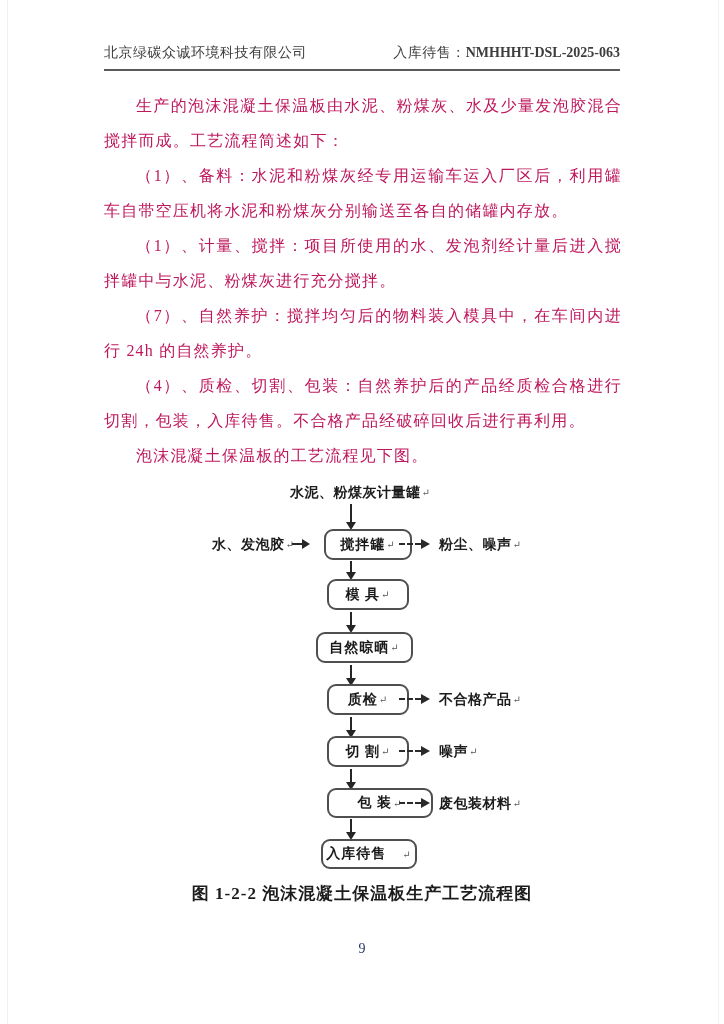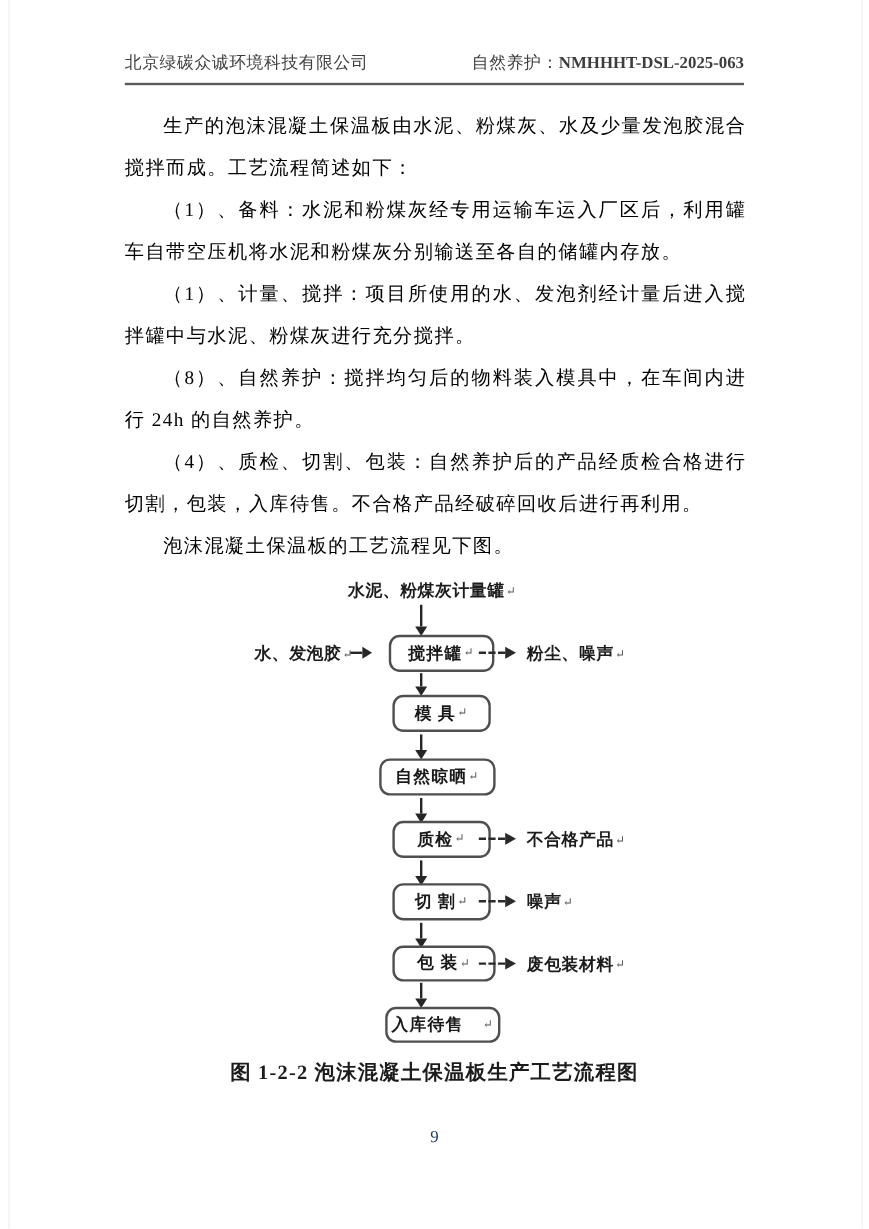--- a/index.html
+++ b/index.html
@@ -18,21 +18,21 @@
     border-bottom:2px solid #5a5a5a; padding-bottom:7px;
     font-size:14px; color:#3d3d3d; letter-spacing:0.5px;
   }
   .archive { white-space:nowrap; }
   .archive .no { font-weight:bold; letter-spacing:0; }
 
   
   .content {
     position:absolute; left:104px; width:518px; top:88px;
     font-size:16px; line-height:35px; letter-spacing:1.2px;
-    text-align:justify; color:#000000;
+    text-align:justify; color:#be185d;
   }
   .content p { margin:0; text-indent:2em; }
 
   
   .flow { position:absolute; left:0; top:0; width:724px; height:1024px; pointer-events:none; }
   .flabel {
     position:absolute; font-size:14px; font-weight:bold; color:#1c1c1c;
     letter-spacing:0.5px; white-space:nowrap;
   }
   .fbox {
@@ -75,28 +75,28 @@
 </style>
 </head>
 <body>
 
 <div class="page">
   <div class="edge-l"></div>
   <div class="edge-r"></div>
 
   <div class="header">
     <span>北京绿碳众诚环境科技有限公司</span>
-    <span class="archive"><span>自然养护：</span><span class="no">NMHHHT-DSL-2025-063</span></span>
+    <span class="archive"><span>入库待售：</span><span class="no">NMHHHT-DSL-2025-063</span></span>
   </div>
 
   <div class="content">
     <p>生产的泡沫混凝土保温板由水泥、粉煤灰、水及少量发泡胶混合搅拌而成。工艺流程简述如下：</p>
     <p>（1）、备料：水泥和粉煤灰经专用运输车运入厂区后，利用罐车自带空压机将水泥和粉煤灰分别输送至各自的储罐内存放。</p>
     <p>（1）、计量、搅拌：项目所使用的水、发泡剂经计量后进入搅拌罐中与水泥、粉煤灰进行充分搅拌。</p>
-    <p>（8）、自然养护：搅拌均匀后的物料装入模具中，在车间内进行 24h 的自然养护。</p>
+    <p>（7）、自然养护：搅拌均匀后的物料装入模具中，在车间内进行 24h 的自然养护。</p>
     <p>（4）、质检、切割、包装：自然养护后的产品经质检合格进行切割，包装，入库待售。不合格产品经破碎回收后进行再利用。</p>
     <p>泡沫混凝土保温板的工艺流程见下图。</p>
   </div>
 
   <div class="flow">
 
     <div class="flabel" style="left:290px; top:484px;"><span>水泥、粉煤灰计量罐</span><span class="ret">↵</span></div>
 
     <div class="varrow" style="left:350px; top:504px; height:18px;"></div>
 
@@ -138,21 +138,21 @@
 
     <div class="fbox" style="left:311px; top:736px; width:82px; height:31px;">
         <span>切 割</span>
         <span class="ret">↵</span>
       </div>
     <div class="harrow-dashed" style="left:399px; top:750px; width:22px;"></div>
     <div class="flabel" style="left:439px; top:743px;"><span>噪声</span><span class="ret">↵</span></div>
 
     <div class="varrow" style="left:350px; top:769px; height:13px;"></div>
 
-    <div class="fbox" style="left:311px; top:788px; width:86px; height:30px;">
+    <div class="fbox" style="left:311px; top:788px; width:106px; height:30px;">
         <span>包 装</span>
         <span class="ret">↵</span>
       </div>
     <div class="harrow-dashed" style="left:399px; top:802px; width:22px;"></div>
     <div class="flabel" style="left:439px; top:795px;"><span>废包装材料</span><span class="ret">↵</span></div>
 
     <div class="varrow" style="left:350px; top:819px; height:13px;"></div>
 
     <div class="fbox" style="left:305px; top:839px; width:96px; height:30px;gap:15px;">
         <span>入库待售</span>

